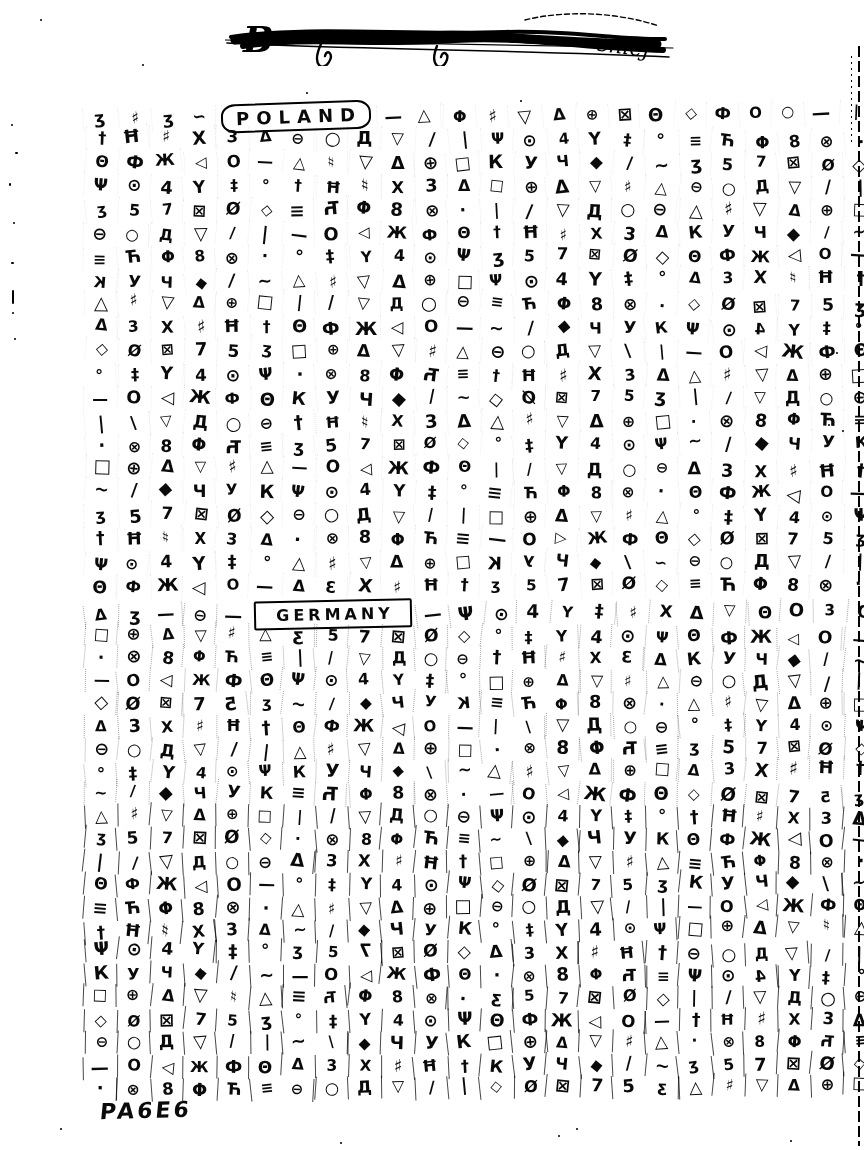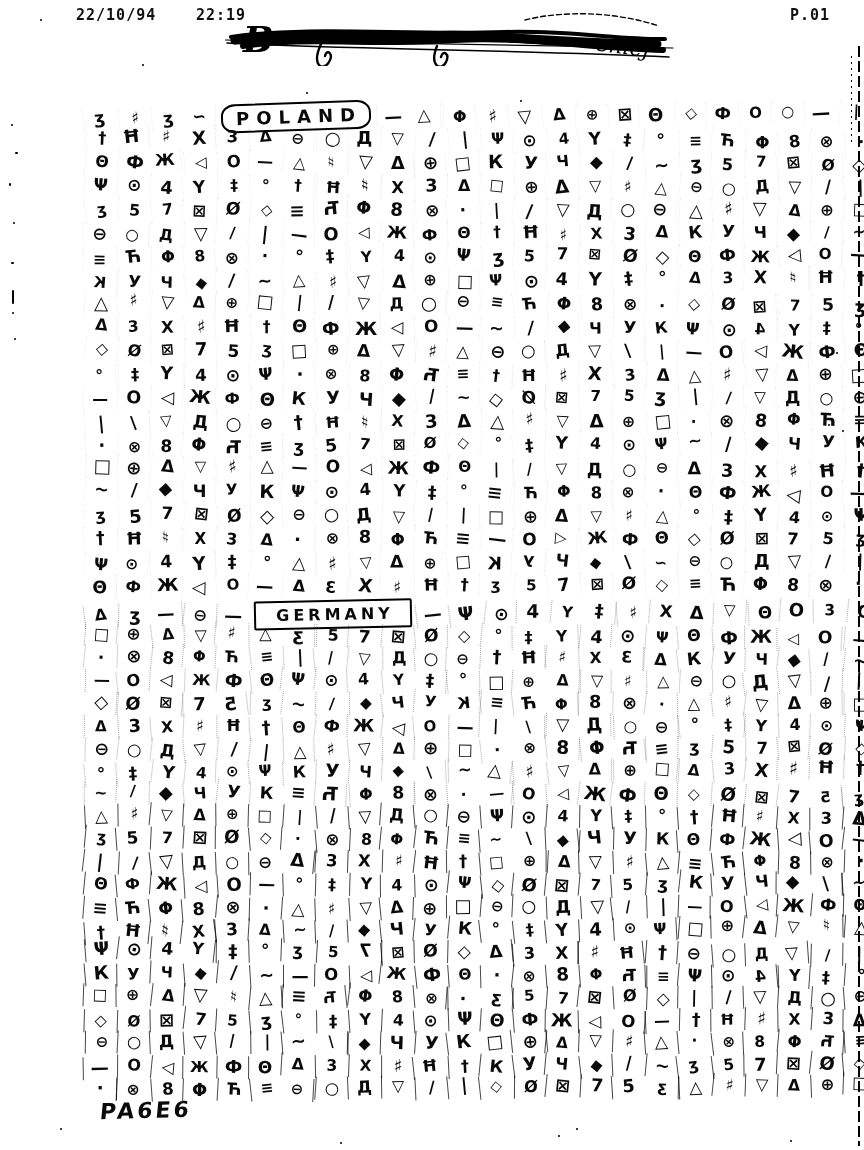--- a/index.html
+++ b/index.html
@@ -57,25 +57,20 @@
     position:absolute;left:851px;top:56px;width:1px;height:86px;
     background:repeating-linear-gradient(to bottom,#000 0 2px,transparent 2px 6px);
   }
   .speck{position:absolute;background:#000;border-radius:1px;}
 </style>
 </head>
 <body>
 
 <div class="page">
 
-  <div class="fax-header">
-    <span class="fax-date">22/10/94</span>
-    <span class="fax-time">22:19</span>
-    <span class="fax-page">P.01</span>
-  </div>
 
   <div class="scribble">
     <svg width="450" height="56" viewBox="0 0 450 56">
       <g fill="none" stroke="#000" stroke-linecap="round">
         <path d="M10,30 C70,20 130,32 200,26 C260,22 320,34 432,34" stroke-width="9"></path>
         <path d="M18,36 C80,26 150,36 230,30 C300,26 360,38 438,40" stroke-width="6"></path>
         <path d="M6,27 C90,15 180,26 280,22 C340,20 400,30 440,29" stroke-width="4"></path>
         <path d="M2,33 C150,40 300,40 444,47" stroke-width="1.6"></path>
         <path d="M0,30 L448,38" stroke-width="1.2"></path>
         <path d="M300,10 C340,0 392,2 434,16" stroke-width="1.4" stroke-dasharray="5 3"></path>

